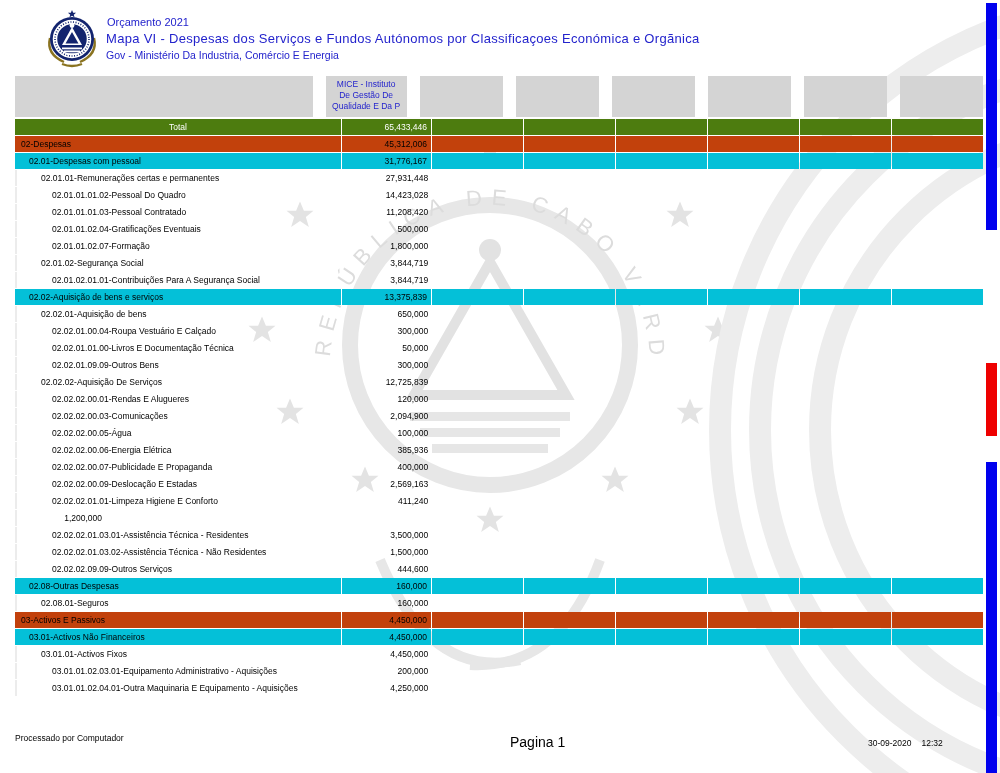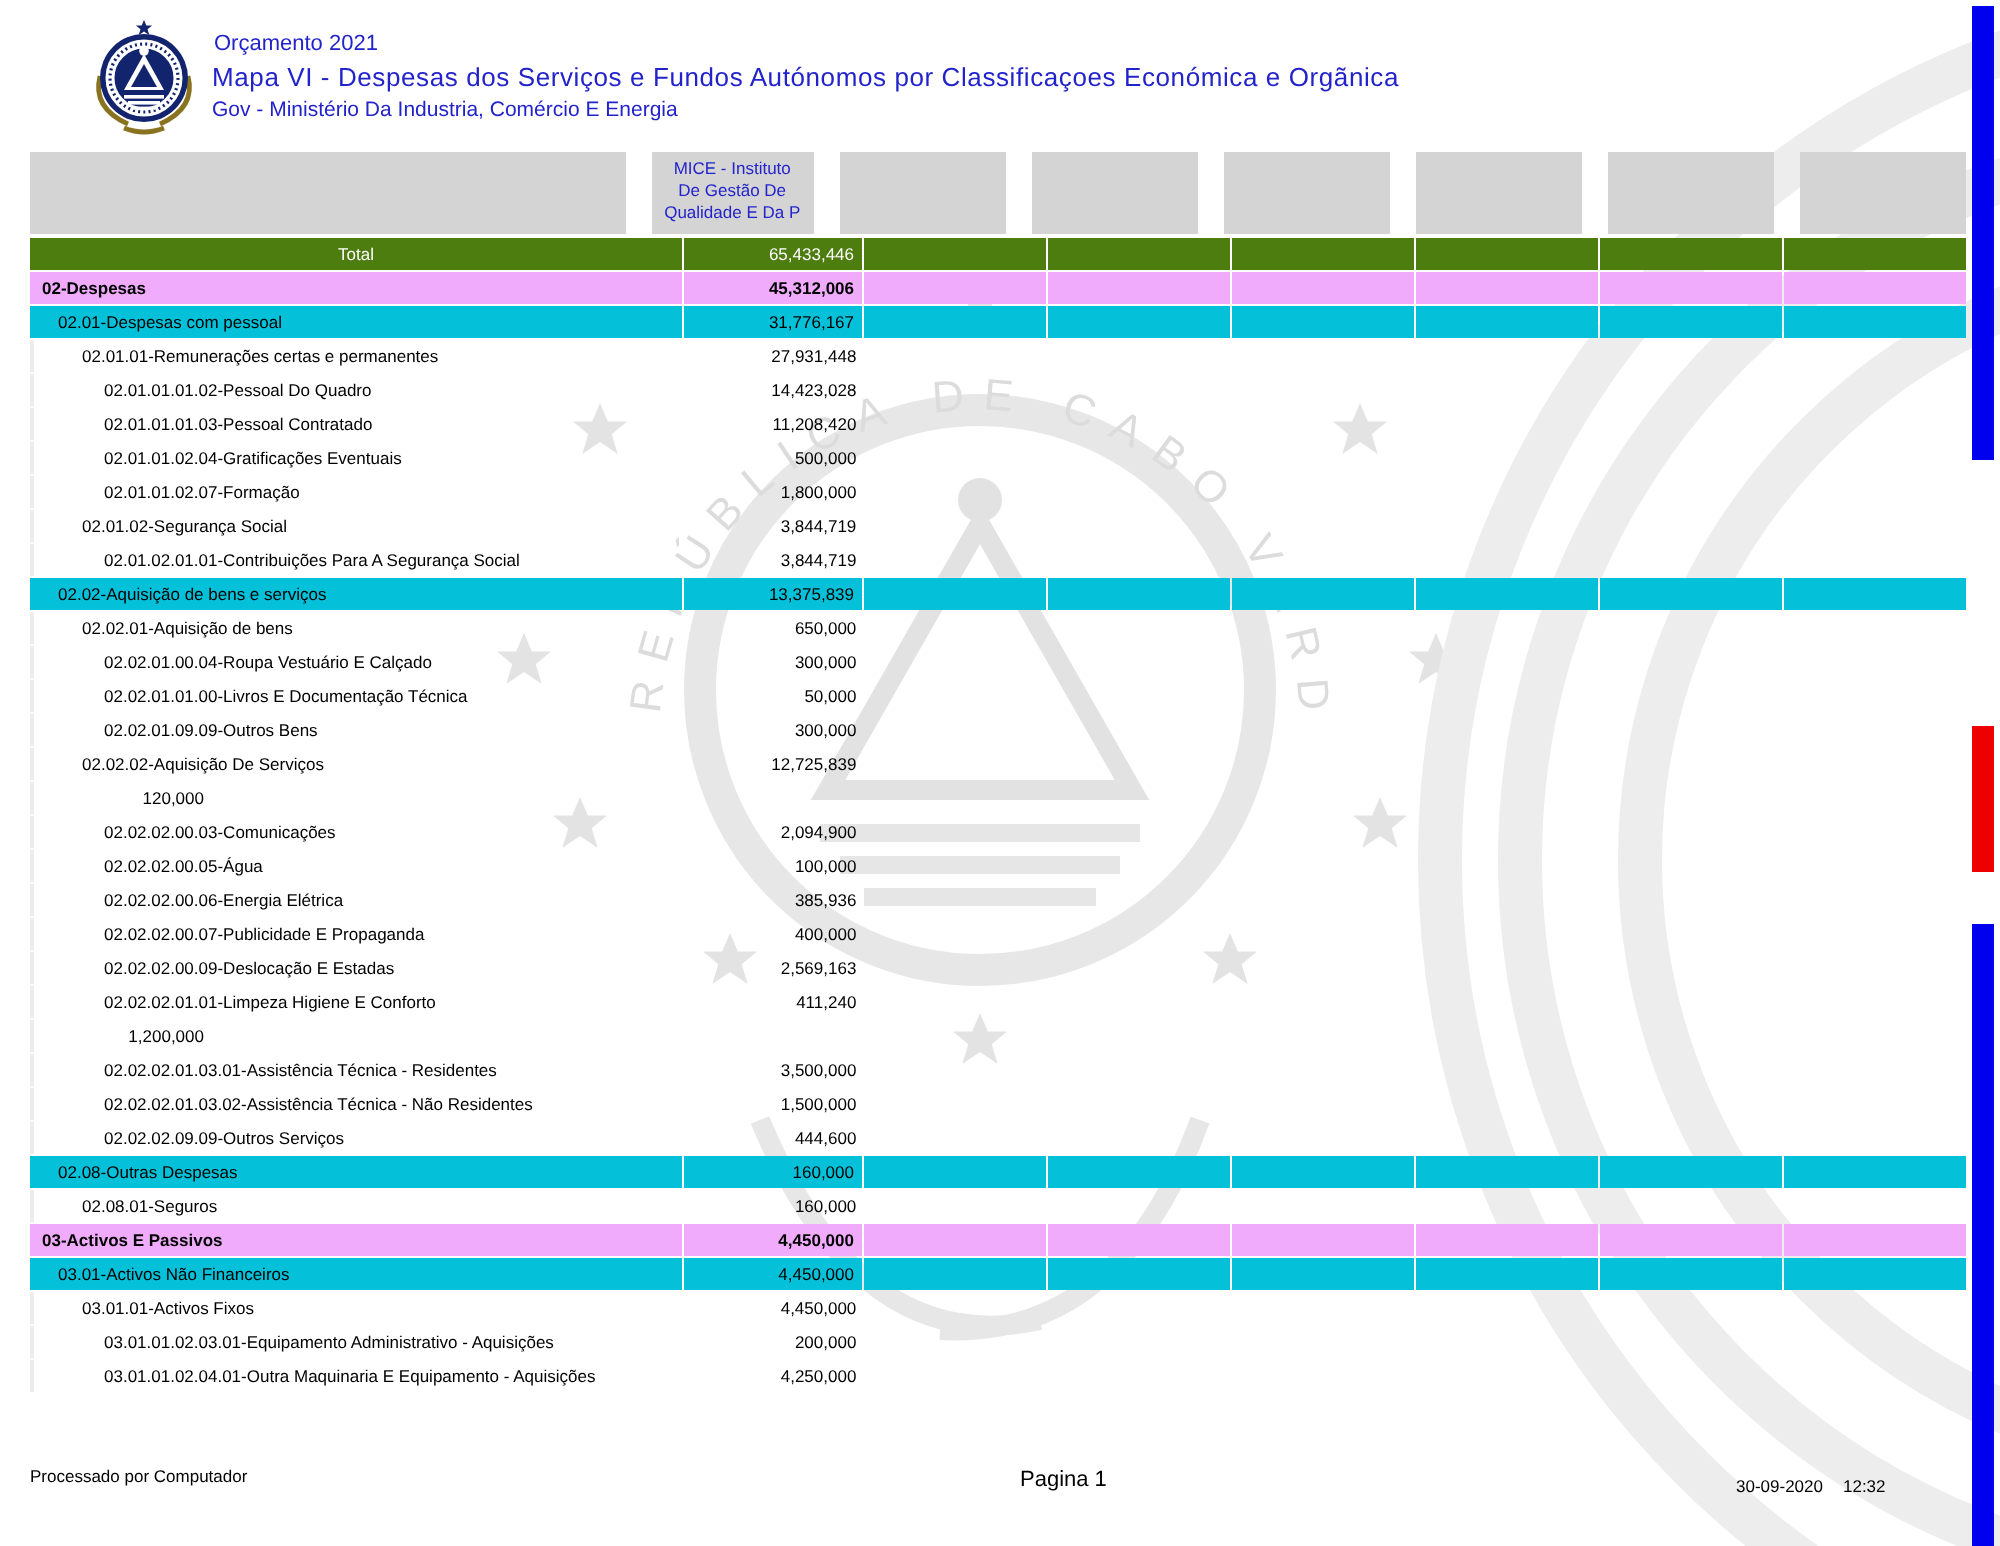--- a/index.html
+++ b/index.html
@@ -32,34 +32,34 @@
   .thead .c-value { color: #2323cc; font-size: 8.5px; line-height: 11px; text-align: center; padding-top: 3px; }
 
   .tbody { margin-top: 2px; }
   .row { display: flex; gap: 1px; height: 16px; margin-bottom: 1px; font-size: 8.5px; }
   .row .cell { height: 16px; display: flex; align-items: center; }
   .row .c-label { padding-left: 6px; }
   .row .c-value { justify-content: flex-end; padding-right: 4px; }
 
   .row.style-total .cell { background: #4d7c0f; color: #ffffff; }
   .row.style-total .c-label { justify-content: center; padding-left: 0; }
-  .row.style-blue  .cell { background: #f0abfc; color: #000000; font-weight: bold; }
+  .row.style-blue  .cell { background: #c2410c; color: #000000; }
   .row.style-cyan  .cell { background: #04c0d8; color: #000000; }
   .row.style-plain .cell { background: transparent; color: #000000; }
   .row.style-plain { border-left: 2px solid #ececec; }
 
   .row.level-1 .c-label { padding-left: 6px; }
   .row.level-2 .c-label { padding-left: 14px; }
   .row.level-3 .c-label { padding-left: 24px; }
   .row.level-4 .c-label { padding-left: 35px; }
 
   
   .footer { position: absolute; left: 0; top: 0; width: 1000px; height: 773px; z-index: 3; pointer-events: none; }
   .footer-left   { position: absolute; left: 15px;  top: 733px; font-size: 8.5px; color: #000; }
-  .footer-center { position: absolute; left: 483px; top: 734px; font-size: 11px; color: #000; padding-left: 27px; }
+  .footer-center { position: absolute; left: 483px; top: 734px; font-size: 14px; color: #000; padding-left: 27px; }
   .footer-date   { position: absolute; left: 868px; top: 738px; font-size: 8.5px; color: #000; }
   .footer-date .gap { display: inline-block; width: 10px; }
 
   
   .edge-bar { position: absolute; width: 11px; left: 986px; z-index: 4; }
   .edge-bar.b1 { top: 3px;   height: 227px; }
   .edge-bar.b2 { top: 363px; height: 73px;  }
   .edge-bar.b3 { top: 462px; height: 311px; }
 </style>
 </head>
@@ -329,20 +329,21 @@
       <div class="cell c-value cell-value">12,725,839</div>
       <div class="cell c-fill"></div>
       <div class="cell c-fill"></div>
       <div class="cell c-fill"></div>
       <div class="cell c-fill"></div>
       <div class="cell c-fill"></div>
       <div class="cell c-fill"></div>
     </div>
 
     <div class="row style-plain level-4">
+      <div class="cell c-label cell-label">02.02.02.00.01-Rendas E Alugueres</div>
       <div class="cell c-value cell-value">120,000</div>
       <div class="cell c-fill"></div>
       <div class="cell c-fill"></div>
       <div class="cell c-fill"></div>
       <div class="cell c-fill"></div>
       <div class="cell c-fill"></div>
       <div class="cell c-fill"></div>
     </div>
 
     <div class="row style-plain level-4">

